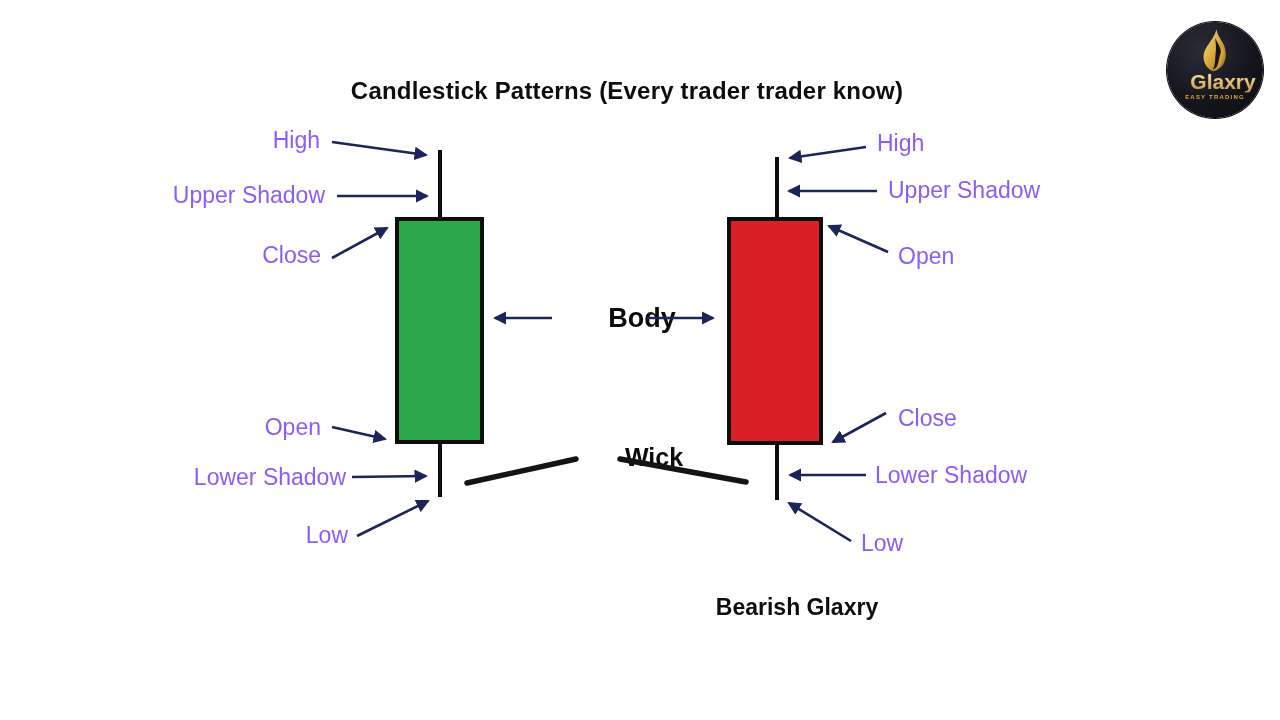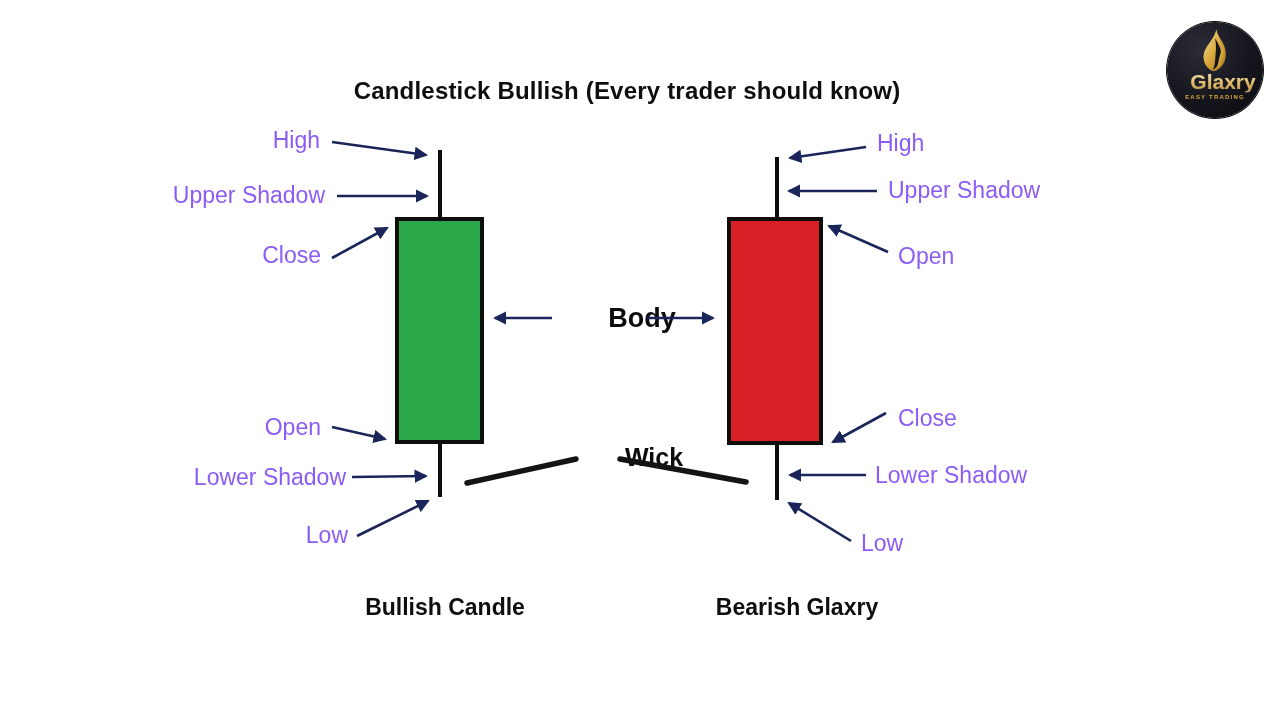--- a/index.html
+++ b/index.html
@@ -48,21 +48,21 @@
   }
   .logo .tagline{
     font-size:6px;letter-spacing:1.2px;color:var(--gold,#d9a83c);margin-top:2px;font-weight:bold;
   }
 </style>
 </head>
 <body>
 
 <div id="stage">
 
-  <div class="title">Candlestick Bullish (Every trader should know)</div>
+  <div class="title">Candlestick Patterns (Every trader trader know)</div>
 
   <div class="wick" style="left:438px;top:150px;height:68px;"></div>
   <div class="candle-body bullish" style="left:395px;top:217px;width:89px;height:227px;"></div>
   <div class="wick" style="left:438px;top:444px;height:53px;"></div>
 
   <div class="wick" style="left:775px;top:157px;height:61px;"></div>
   <div class="candle-body bearish" style="left:727px;top:217px;width:96px;height:228px;"></div>
   <div class="wick" style="left:775px;top:445px;height:55px;"></div>
 
   <div class="lbl r" style="right:960px;top:127px;">High</div>
@@ -75,21 +75,20 @@
   <div class="lbl" style="left:877px;top:130px;">High</div>
   <div class="lbl" style="left:888px;top:177px;">Upper Shadow</div>
   <div class="lbl" style="left:898px;top:243px;">Open</div>
   <div class="lbl" style="left:898px;top:405px;">Close</div>
   <div class="lbl" style="left:875px;top:462px;">Lower Shadow</div>
   <div class="lbl" style="left:861px;top:530px;">Low</div>
 
   <div class="center-lbl" style="left:598px;top:303px;font-size:27px;">Body</div>
   <div class="center-lbl" style="left:610px;top:443px;font-size:25px;">Wick</div>
 
-  <div class="caption" style="left:445px;top:594px;">Bullish Candle</div>
   <div class="caption" style="left:797px;top:594px;">Bearish Glaxry</div>
 
   <svg id="arrow-overlay" width="1280" height="720" viewBox="0 0 1280 720">
     <defs>
       <marker id="ah" viewBox="0 0 10 10" refX="8.5" refY="5" markerWidth="5.2" markerHeight="5.2" orient="auto-start-reverse">
         <path d="M0 0 L10 5 L0 10 z" fill="#1b2559"></path>
       </marker>
     </defs>
 
     <line class="ann" x1="332" y1="142" x2="426" y2="155" marker-end="url(#ah)"></line>

